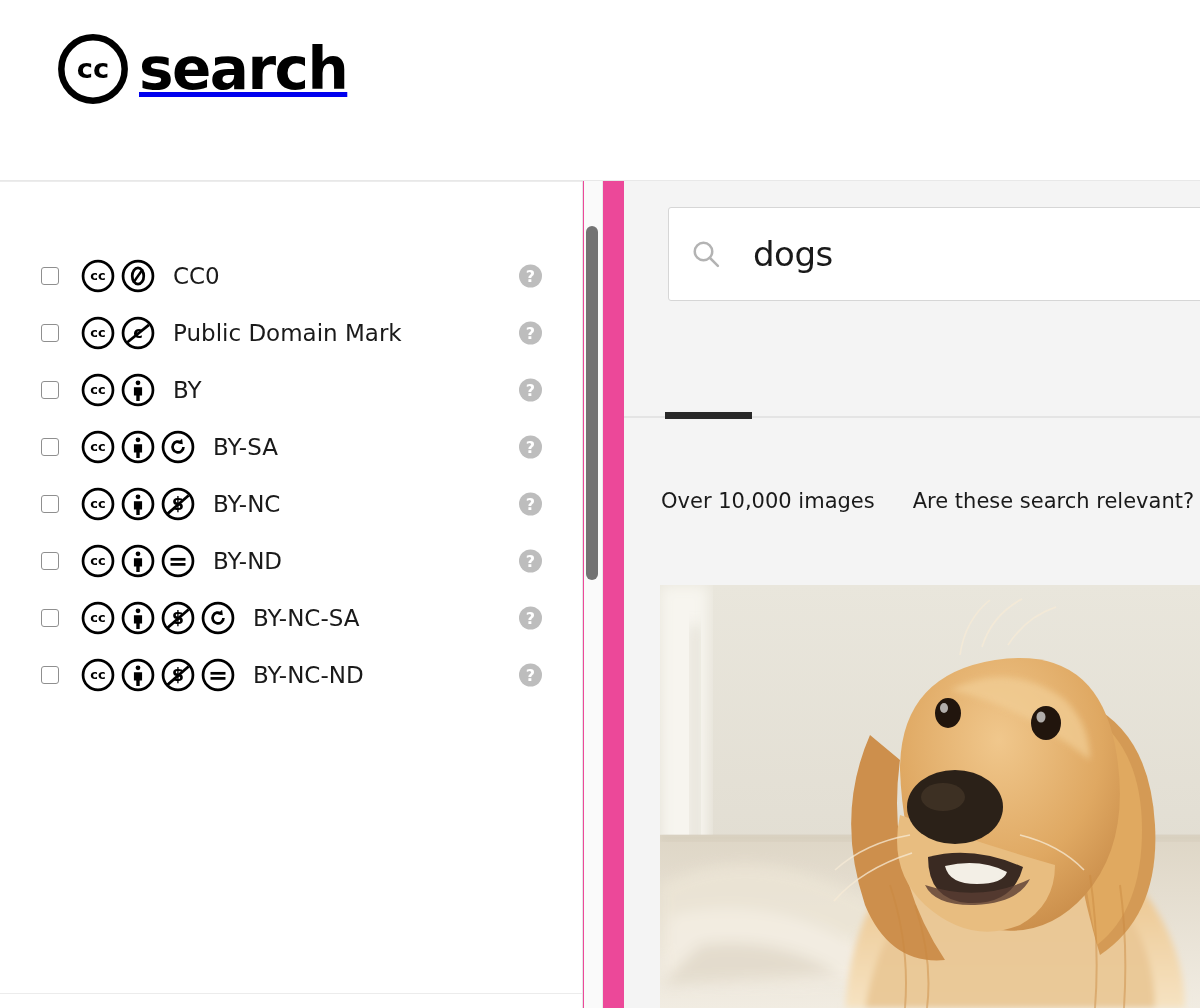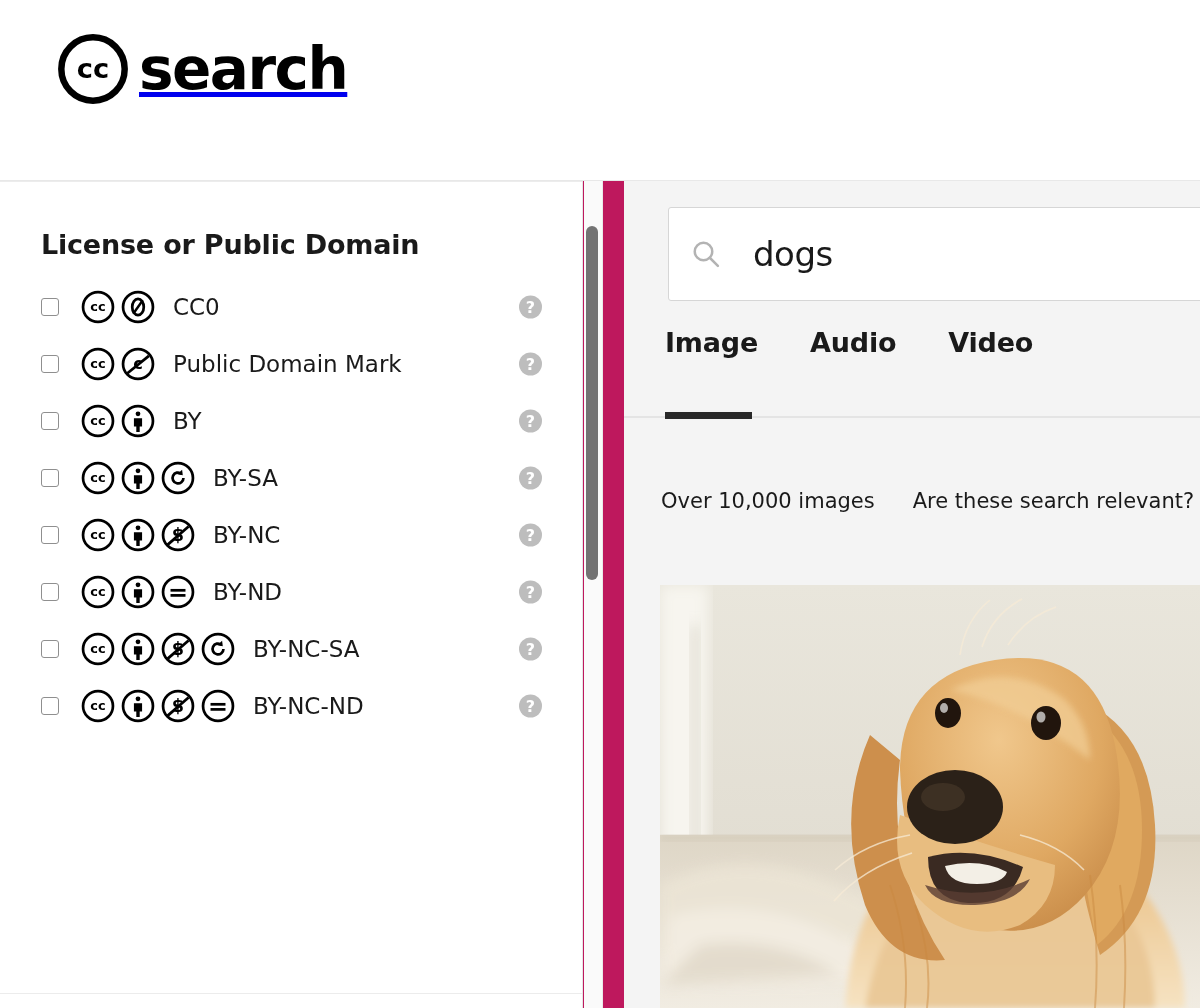--- a/index.html
+++ b/index.html
@@ -2,21 +2,21 @@
 <html><head>
 <meta charset="utf-8">
 <style>
   * { box-sizing: border-box; margin: 0; padding: 0; }
   html, body {
     width: 1200px; height: 1008px;
     background: #ffffff;
     font-family: "DejaVu Sans", sans-serif;
     overflow: hidden;
   }
-  .page { position: relative; width: 1172px; height: 1008px; background: #be185d; }
+  .page { position: relative; width: 1172px; height: 1008px; background: #ec4899; }
 
   
   .header {
     position: absolute; left: 0; top: 0; width: 1200px; height: 181px;
     background: #fff; border-bottom: 1px solid #e8e8e8;
   }
   .logo { position: absolute; left: 57px; top: 33px; display: flex; align-items: center; }
   .logo-mark { width: 72px; height: 72px; display: block; }
   .logo-word {
     font-family: "DejaVu Sans", sans-serif;
@@ -137,21 +137,20 @@
       <span class="logo-word">search</span>
     </a>
   </div>
 
   <div class="sidebar">
 
 
     <div class="group-divider"></div>
 
     <div class="filter-group license-group">
-      <div class="group-title">License or Public Domain</div>
 
       <div class="row lic-row" style="margin-top:18px">
         <span class="cbox"></span>
         <span class="lic-badges">
           <svg class="badge" viewBox="0 0 100 100" aria-hidden="true">
             <circle cx="50" cy="50" r="44" fill="none" stroke="#000" stroke-width="8"></circle>
             <text x="50" y="63" text-anchor="middle" font-family="DejaVu Sans, sans-serif" font-size="38" font-weight="700" fill="#000">cc</text>
           </svg>
           <svg class="badge" viewBox="0 0 100 100" aria-hidden="true">
             <circle cx="50" cy="50" r="44" fill="none" stroke="#000" stroke-width="8"></circle>
@@ -329,25 +328,20 @@
     <div class="searchbar">
       <span>
         <svg class="search-icon" viewBox="0 0 24 24" aria-hidden="true">
           <circle cx="10" cy="10" r="7" fill="none" stroke="#b3b3b3" stroke-width="2"></circle>
           <line x1="15" y1="15" x2="21.5" y2="21.5" stroke="#b3b3b3" stroke-width="2" stroke-linecap="round"></line>
         </svg>
       </span>
       <span class="search-value" placeholder="Search">dogs</span>
     </div>
 
-    <div class="tabs">
-      <span class="tab">Image</span>
-      <span class="tab">Audio</span>
-      <span class="tab">Video</span>
-    </div>
     <div class="tabs-rule"></div>
     <div class="tab-underline"></div>
 
     <div class="results-bar">
       <span class="results-count">Over 10,000 images</span>
       <span class="relevance">
         <span>Are these search relevant?</span>
         <span class="rel-link">Yes</span>
       </span>
     </div>

